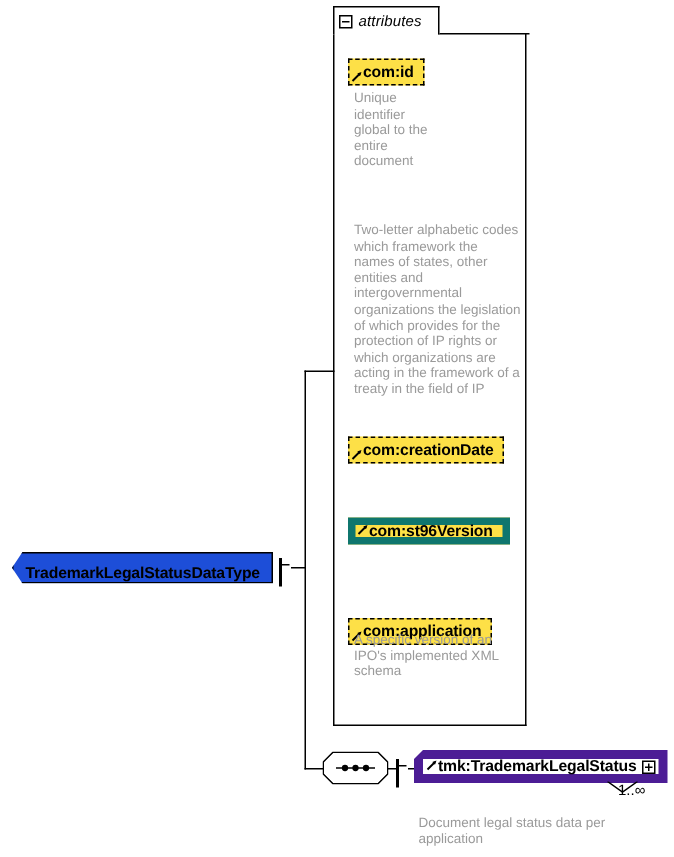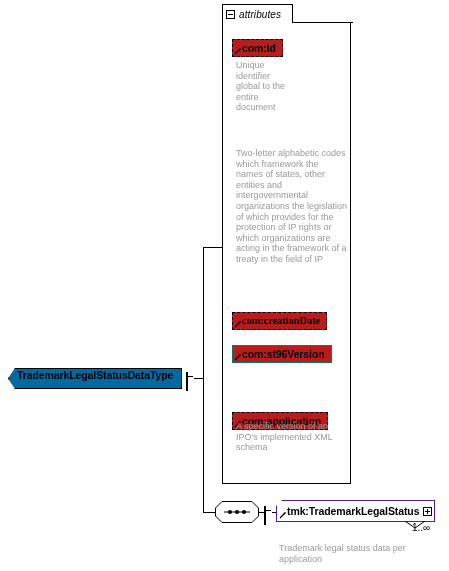--- a/index.html
+++ b/index.html
@@ -111,26 +111,26 @@
   .attr-item {
     position: absolute;
     left: 232px;
   }
   .attr-box {
     position: relative;
     display: inline-flex;
     align-items: center;
     height: 18px;
     box-sizing: border-box;
-    background: #b91c1c;
+    background: #fde047;
     padding: 0 6px 0 9px;
     border: 1px dashed #000;
   }
   .attr-box.required {
-    border: 1px solid #0f766e;
+    border: 5px solid #0f766e;
   }
   .attr-box::after {
     content: "";
     position: absolute;
     left: 3px;
     top: 3px;
     right: -3px;
     bottom: -3px;
     background: #b4b4b4;
     z-index: -1;
@@ -166,23 +166,23 @@
     top: 368px;
     height: 21px;
     display: flex;
     align-items: stretch;
   }
   .type-shape {
     position: relative;
     height: 21px;
     box-sizing: border-box;
     border: 1px solid #000;
-    background: #0369a1;
+    background: #1d4ed8;
     display: flex;
-    align-items: flex-start;
+    align-items: flex-end;
     padding: 0 8px;
     clip-path: polygon(7px 0, 100% 0, 100% 100%, 7px 100%, 0 50%);
   }
   .type-shape-shadow {
     position: absolute;
     left: 11px;
     top: 371px;
     width: 175px;
     height: 21px;
     background: #b4b4b4;
@@ -231,21 +231,21 @@
     top: 507px;
   }
 
   
   .elem-box {
     position: absolute;
     left: 276px;
     top: 500px;
     height: 22px;
     box-sizing: border-box;
-    border: 1px solid #4c1d95;
+    border: 6px solid #4c1d95;
     background: #fff;
     display: flex;
     align-items: center;
     padding-left: 10px;
     padding-right: 2px;
     clip-path: polygon(6px 0, 100% 0, 100% 100%, 0 100%, 0 6px);
   }
   .elem-box-shadow {
     position: absolute;
     left: 279px;
@@ -329,21 +329,21 @@
         <path d="M1 7 L6 2" stroke="#000" stroke-width="1.3" fill="none"></path>
         <path d="M7 1 L4.2 2 L6 3.8 Z" fill="#000"></path>
       </svg>
       <span class="attr-name">com:id</span>
     </div>
   </div>
   <div class="attr-desc" style="top:60px; width:55px;">Unique identifier global to the entire document</div>
 
   <div class="attr-desc" style="top:148px;">Two-letter alphabetic codes which framework the names of states, other entities and intergovernmental organizations the legislation of which provides for the protection of IP rights or which organizations are acting in the framework of a treaty in the field of IP</div>
 
-  <div class="attr-item" style="top:310px;font-family:Liberation Serif, serif;">
+  <div class="attr-item" style="top:290px;">
     <div class="attr-box">
       <svg class="attr-arrow" viewBox="0 0 8 8">
         <path d="M1 7 L6 2" stroke="#000" stroke-width="1.3" fill="none"></path>
         <path d="M7 1 L4.2 2 L6 3.8 Z" fill="#000"></path>
       </svg>
       <span class="attr-name">com:creationDate</span>
     </div>
   </div>
 
   <div class="attr-item" style="top:344px;">
@@ -397,15 +397,15 @@
       <path d="M1 7 L6 2" stroke="#000" stroke-width="1.3" fill="none"></path>
       <path d="M7 1 L4.2 2 L6 3.8 Z" fill="#000"></path>
     </svg>
     <span class="elem-name">tmk:TrademarkLegalStatus</span>
     <span class="toggle-box plus elem-toggle"></span>
   </div>
   <svg class="card-brace" viewBox="0 0 22 8">
     <path d="M1 0 L11 7 L21 0" stroke="#000000" stroke-width="1" fill="none"></path>
   </svg>
   <div class="cardinality">1..∞</div>
-  <div class="elem-desc">Trademark legal status data per application</div>
+  <div class="elem-desc">Document legal status data per application</div>
 
 </div>
 
 </body></html>

